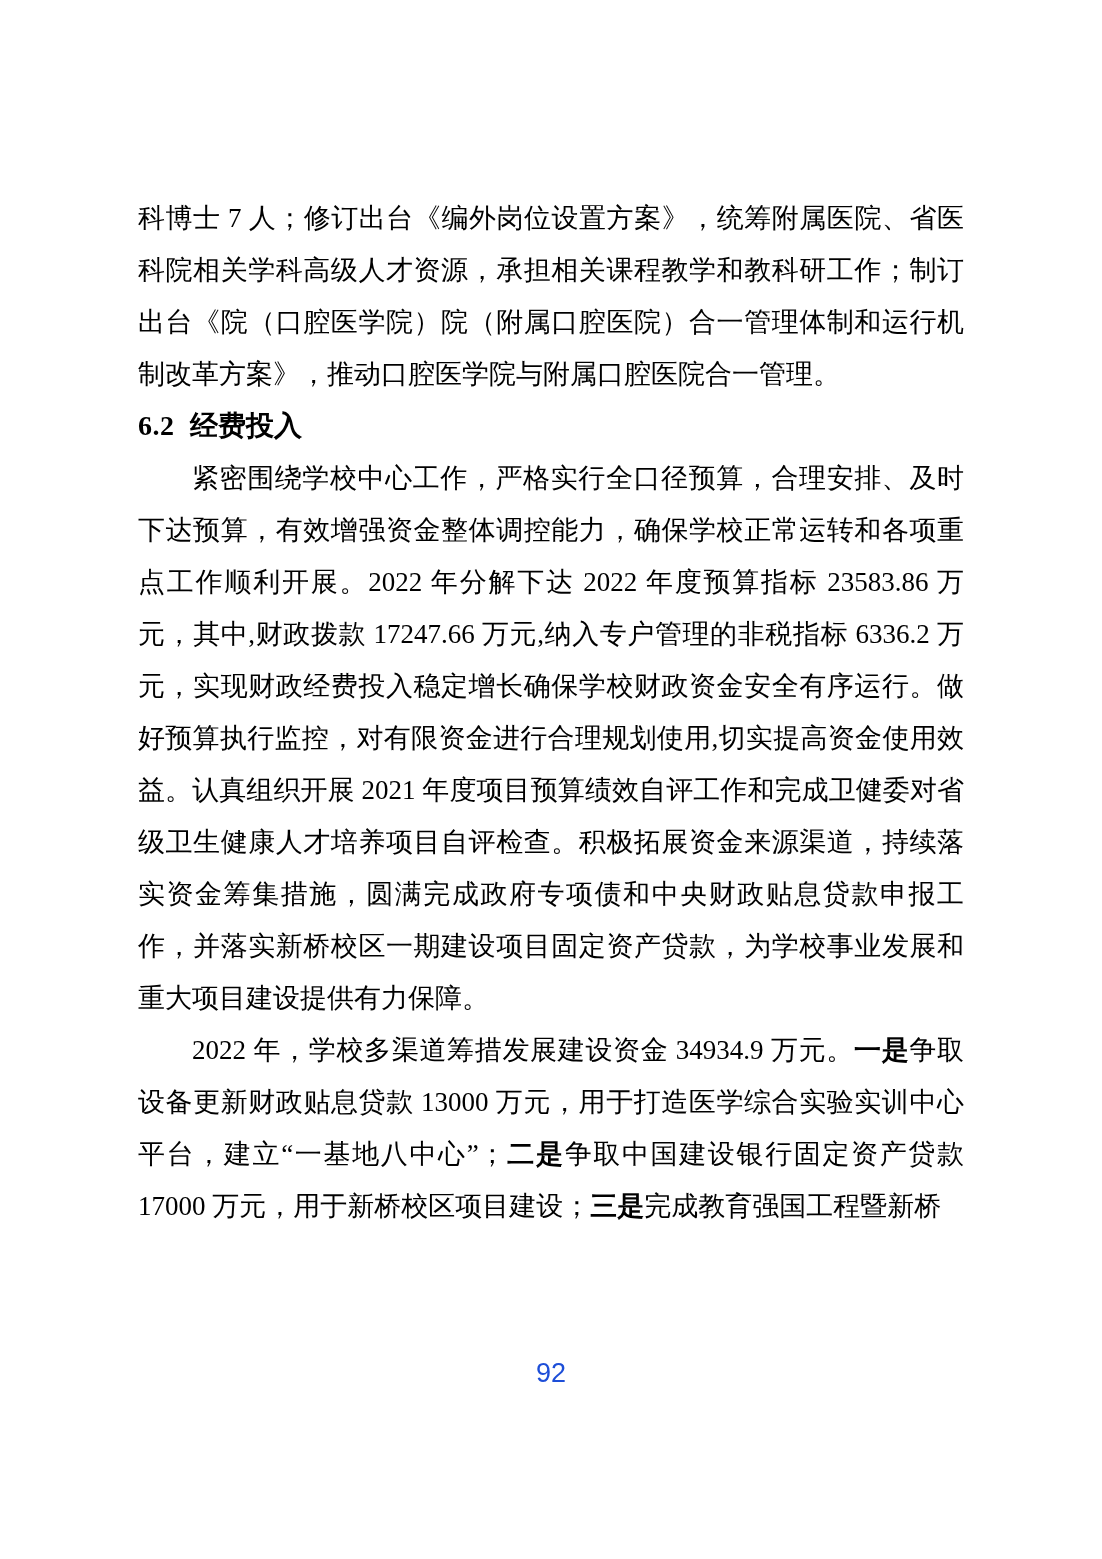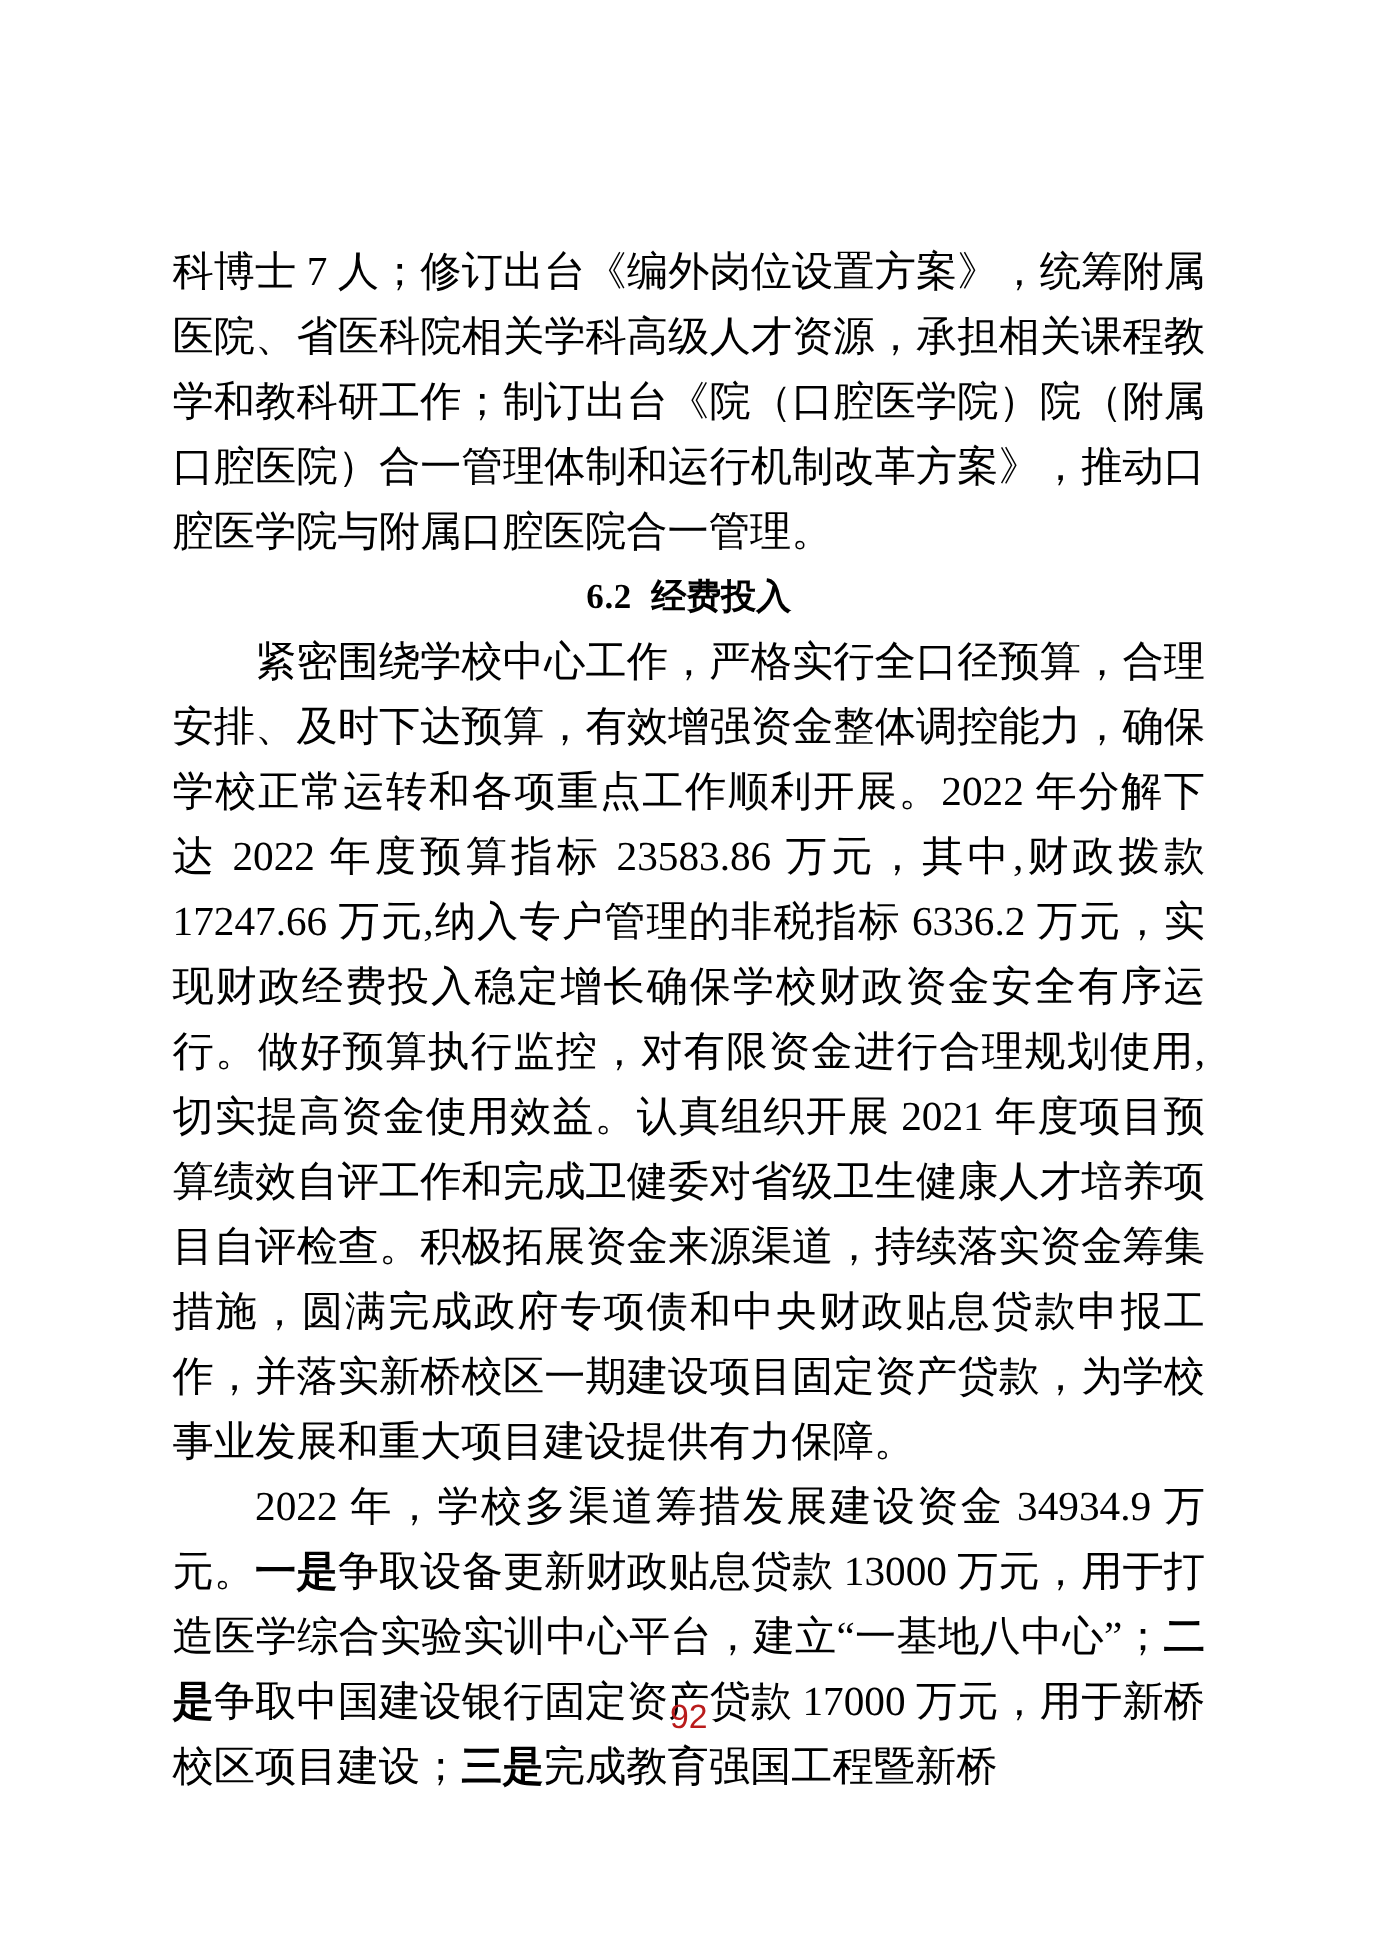--- a/index.html
+++ b/index.html
@@ -17,36 +17,36 @@
     color: #000000;
   }
   .content {
     position: absolute;
     left: 138px;
     top: 192px;
     width: 826px;
   }
   .body-text {
     margin: 0;
-    font-size: 33px;
+    font-size: 27px;
     line-height: 52px;
     text-align: justify;
     text-justify: inter-character;
     text-justify: inter-ideograph;
   }
   .body-text.indent {
     text-indent: 2em;
     font-family: Liberation Serif, serif;
   }
   .section-heading {
     margin: 0;
     font-size: 28px;
     line-height: 52px;
     font-weight: bold;
-    text-align: center;
+    text-align: left;
   }
   .subsection-heading {
     margin: 0;
     padding-left: 54px;
     font-size: 28px;
     line-height: 52px;
     font-weight: bold;
     text-align: left;
   }
   .heading-number {
@@ -58,21 +58,21 @@
   }
   .page-number {
     position: absolute;
     left: 0;
     top: 1352px;
     width: 100%;
     text-align: center;
     font-family: "Liberation Sans", "DejaVu Sans", sans-serif;
     font-size: 27px;
     line-height: 42px;
-    color: #b91c1c;
+    color: #1d4ed8;
   }
 </style>
 </head>
 <body>
 
 <div class="page">
   <div class="content">
 
     <p class="body-text">科博士 7 人；修订出台《编外岗位设置方案》，统筹附属医院、省医科院相关学科高级人才资源，承担相关课程教学和教科研工作；制订出台《院（口腔医学院）院（附属口腔医院）合一管理体制和运行机制改革方案》，推动口腔医学院与附属口腔医院合一管理。</p>
 

